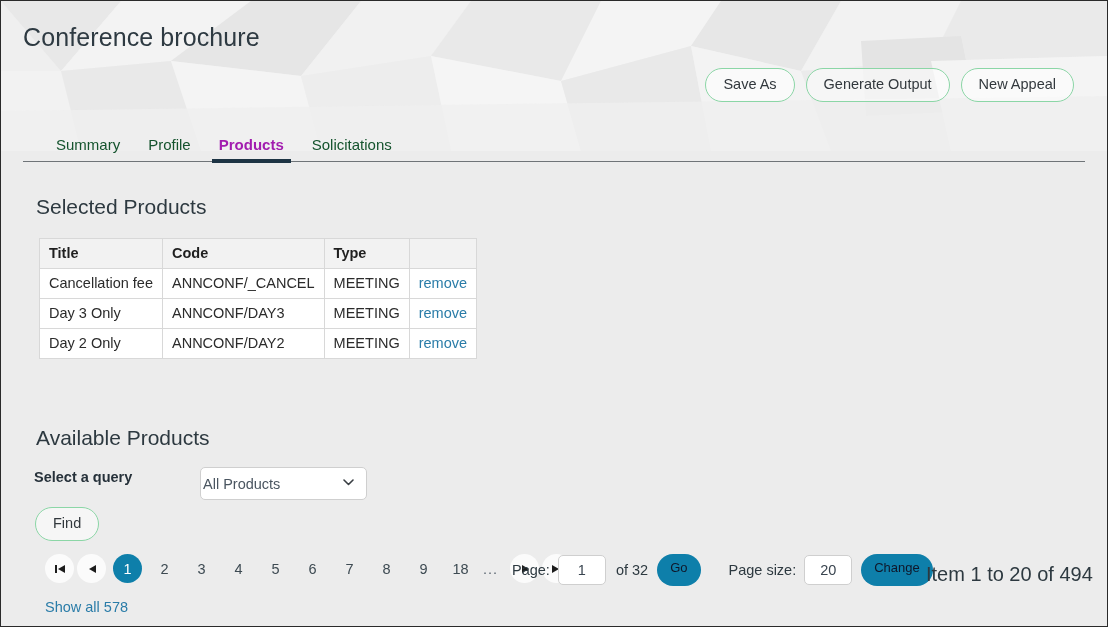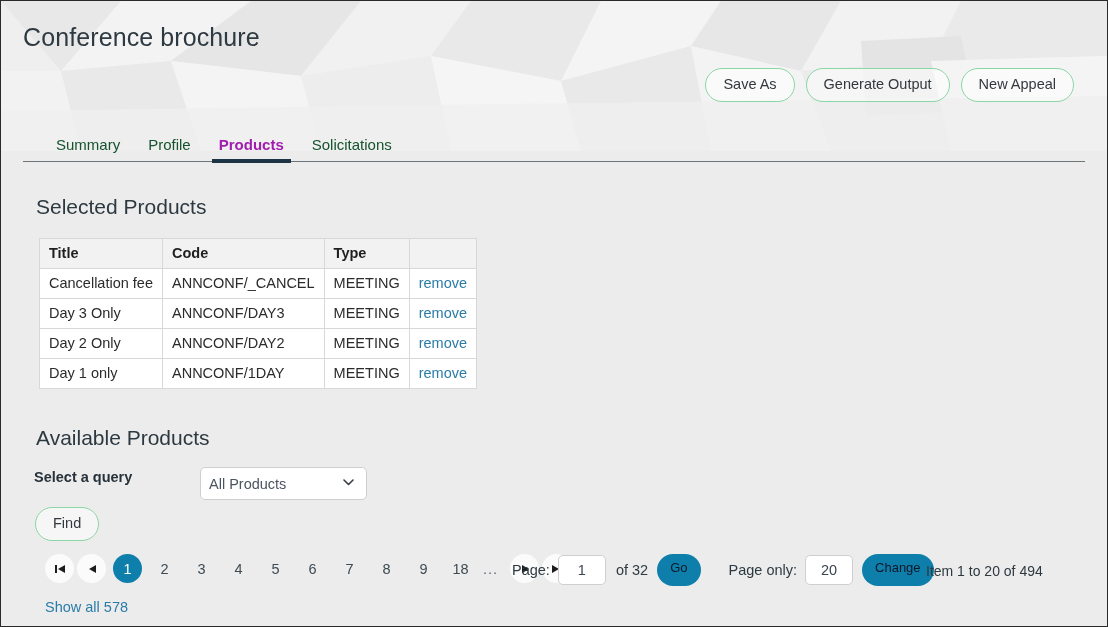--- a/index.html
+++ b/index.html
@@ -162,21 +162,21 @@
     left: 199px;
     top: 466px;
     width: 167px;
     height: 33px;
     border: 1px solid #cfcfcf;
     border-radius: 5px;
     background: #ffffff;
     color: #4a5560;
     font-family: "Liberation Sans", sans-serif;
     font-size: 14.5px;
-    padding: 0 26px 0 8px;
+    padding: 0 26px 0 2px;
     appearance: none;
     -webkit-appearance: none;
     cursor: pointer;
   }
   .select-chevron {
     position: absolute;
     left: 342px;
     top: 476px;
     width: 11px;
     height: 11px;
@@ -281,21 +281,21 @@
     cursor: pointer;
     white-space: nowrap;
   }
   .spacer-lg { width: 28px; }
   .spacer-sm { width: 9px; }
 
   .item-count {
     position: absolute;
     left: 925px;
     top: 562px;
-    font-size: 14px;
+    font-size: 20px;
     color: #2d3940;
     white-space: nowrap;
   }
 
   #show-all {
     position: absolute;
     left: 44px;
     top: 598px;
     font-size: 14.5px;
   }
@@ -367,26 +367,20 @@
         </tr>
         <tr>
           <td>Day 3 Only</td>
           <td>ANNCONF/DAY3</td>
           <td>MEETING</td>
           <td class="remove-cell"><a class="remove-link">remove</a></td>
         </tr>
         <tr>
           <td>Day 2 Only</td>
           <td>ANNCONF/DAY2</td>
-          <td>MEETING</td>
-          <td class="remove-cell"><a class="remove-link">remove</a></td>
-        </tr>
-        <tr>
-          <td>Day 1 only</td>
-          <td>ANNCONF/1DAY</td>
           <td>MEETING</td>
           <td class="remove-cell"><a class="remove-link">remove</a></td>
         </tr>
       </tbody>
     </table>
   </div>
 
   <h2 class="section-title" id="available-title">Available Products</h2>
 
   <label class="query-label">Select a query</label>
@@ -437,21 +431,21 @@
         </svg>
     </div>
   </div>
 
   <div class="pager-controls">
     <span class="ctl-label">Page:</span>
     <input class="num-input" type="text" value="1" style="">
     <span class="of-text">of 32</span>
     <button class="solid-btn">Go</button>
     <span class="spacer-lg"></span>
-    <span class="ctl-label">Page only:</span>
+    <span class="ctl-label">Page size:</span>
     <input class="num-input" type="text" value="20" style="">
     <span class="spacer-sm"></span>
     <button class="solid-btn">Change</button>
   </div>
 
   <div class="item-count">Item 1 to 20 of 494</div>
 
   <a class="text-link" id="show-all">Show all 578</a>
 
 </div>

